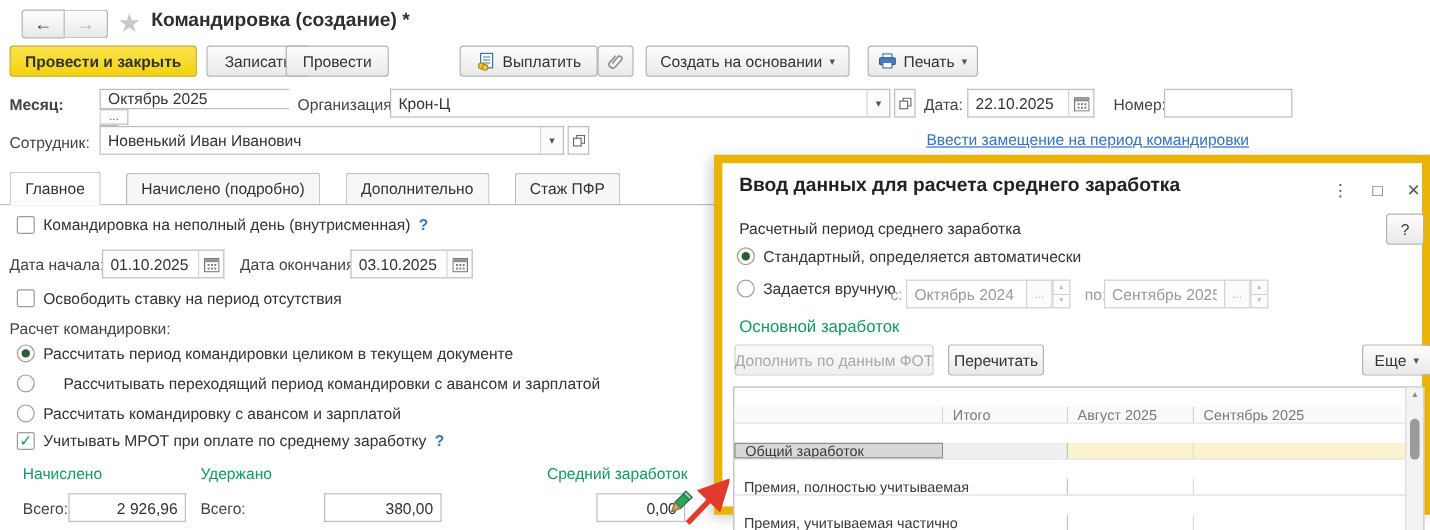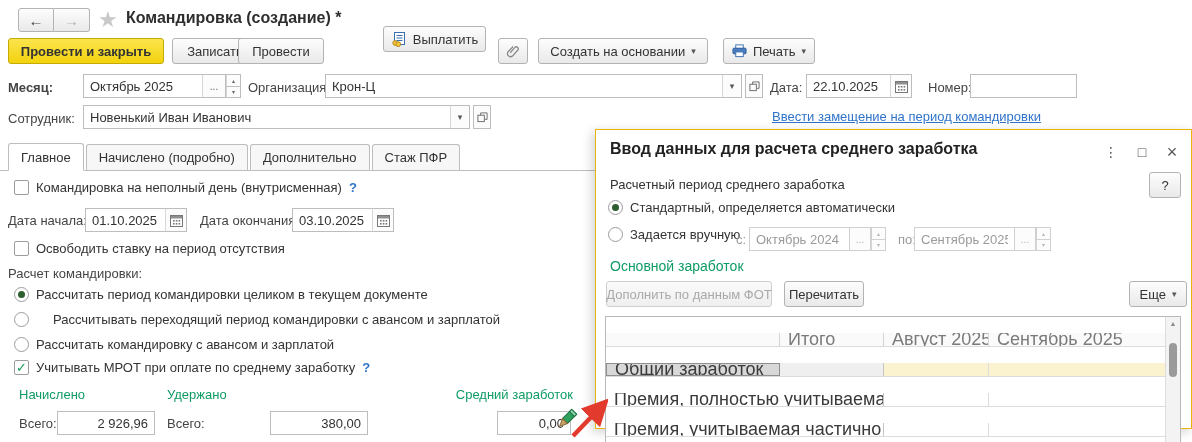--- a/index.html
+++ b/index.html
@@ -30,43 +30,43 @@
   .spin .gbtn{flex:1;font-size:6px;padding:0;border-left:1px solid #d6d6d6;}
   .spin .gbtn:last-child{border-top:none;}
   .sqbtn{position:absolute;width:18px;height:24px;box-sizing:border-box;border:1px solid #bdbdbd;background:#fcfcfc;
          display:flex;align-items:center;justify-content:center;}
   .dis input{color:#9a9a9a;border-color:#d0d0d0;}
   .dis .gbtn{color:#b5b5b5;border-color:#d0d0d0;}
   .dis-lbl{color:#9a9a9a;}
   
   .tabstrip{position:absolute;left:0;top:143px;width:1192px;height:28px;border-bottom:1px solid #bdbdbd;box-sizing:border-box;
             display:flex;align-items:flex-end;padding-left:8px;}
-  .tab{height:26px;box-sizing:border-box;display:flex;align-items:center;padding:0 12px;margin-right:2px;
+  .tab{height:26px;box-sizing:border-box;display:flex;align-items:center;padding:0 12px;margin-right:21px;
        border:1px solid #bdbdbd;border-bottom:none;border-radius:3px 3px 0 0;background:#f7f7f7;font-size:13px;color:#333;}
   .tab.active{background:#fff;height:28px;margin-bottom:-1px;border-bottom:1px solid #fff;}
   
   .cbrow,.radrow{position:absolute;display:flex;align-items:center;gap:7px;white-space:nowrap;}
   .cbx{width:15px;height:15px;box-sizing:border-box;border:1px solid #9c9c9c;border-radius:2px;background:#fff;
        display:flex;align-items:center;justify-content:center;font-size:13px;font-weight:bold;color:#169c5b;line-height:1;}
   .rad{width:15px;height:15px;box-sizing:border-box;border:1px solid #9c9c9c;border-radius:50%;background:#fff;
        display:flex;align-items:center;justify-content:center;}
   .rad .dot{width:7px;height:7px;border-radius:50%;background:#2c5f2d;}
   .qmark{color:#2f74c9;font-weight:bold;}
   .green{color:#0e9c64;}
   .link{position:absolute;color:#2f74c9;text-decoration:underline;font-size:13px;white-space:nowrap;cursor:pointer;}
   
-  .modal{position:absolute;left:595px;top:129px;width:597px;height:300px;background:#fff;border:1px solid #eab308;
+  .modal{position:absolute;left:595px;top:129px;width:597px;height:300px;background:#fff;border:7px solid #eab308;
          box-sizing:border-box;box-shadow:-3px 3px 10px rgba(0,0,0,.18);z-index:5;}
   .mtitle{position:absolute;left:14px;top:10px;font-size:16px;font-weight:bold;color:#222;white-space:nowrap;}
   .winctl{position:absolute;top:12px;width:20px;height:20px;display:flex;align-items:center;justify-content:center;
           color:#555;font-size:14px;}
   
   .tbl{position:absolute;left:9px;top:186px;width:576px;height:200px;border:1px solid #b8b8b8;box-sizing:border-box;background:#fff;}
   .trow{display:flex;height:30px;box-sizing:border-box;border-bottom:1px solid #dcdcdc;}
-  .tcell{box-sizing:border-box;padding:0 8px;display:flex;align-items:center;font-size:18px;color:#3a3a3a;overflow:hidden;white-space:nowrap;margin-top:16px;}
+  .tcell{box-sizing:border-box;padding:0 8px;display:flex;align-items:center;font-size:12px;color:#3a3a3a;overflow:hidden;white-space:nowrap;margin-top:16px;}
   .thead .tcell{color:#7a7a7a;background:#fafafa;border-right:1px solid #d4d4d4;}
   .c-name{width:174px;}
   .c-itogo{width:104px;border-right:1px solid #c4c4c4;}
   .c-aug{width:105px;border-right:1px solid #dcdcdc;}
   .c-sep{flex:1;}
   .cell-sel{background:#d8d8d8;border:1px solid #8f8f8f;}
   .cell-ro{background:#efefef;}
   .cell-yl{background:#fbf2cf;}
   .sbar{position:absolute;right:0;top:0;bottom:0;width:15px;background:#f3f3f3;border-left:1px solid #dcdcdc;box-sizing:border-box;}
   .sbar .up{position:absolute;top:3px;left:0;right:0;text-align:center;font-size:7px;color:#8a8a8a;}
@@ -92,21 +92,21 @@
 
   <div class="btn btn-yellow" style="left:8px;top:38px;width:156px;">
       <span>Провести и закрыть</span>
     </div>
   <div class="btn" style="left:172px;top:38px;width:86px;">
       <span>Записать</span>
     </div>
   <div class="btn" style="left:238px;top:38px;width:86px;">
       <span>Провести</span>
     </div>
-  <div class="btn" style="left:383px;top:26px;width:103px;text-align:center;">
+  <div class="btn" style="left:383px;top:38px;width:115px;text-align:center;">
     <span>
         <svg width="16" height="16" viewBox="0 0 16 16">
           <rect x="3.5" y="1.5" width="10" height="12" fill="#fff" stroke="#3b6fb2"></rect>
           <line x1="5.5" y1="4.5" x2="11.5" y2="4.5" stroke="#3b6fb2"></line>
           <line x1="5.5" y1="7" x2="11.5" y2="7" stroke="#3b6fb2"></line>
           <line x1="5.5" y1="9.5" x2="11.5" y2="9.5" stroke="#3b6fb2"></line>
           <circle cx="4.2" cy="12" r="2.4" fill="#f6c73b" stroke="#b38a1d"></circle>
           <circle cx="7.2" cy="13.2" r="2.4" fill="#f6c73b" stroke="#b38a1d"></circle>
         </svg>
       </span>
@@ -129,21 +129,21 @@
           <rect x="4" y="0.5" width="8" height="4" fill="#fff" stroke="#3b6fb2"></rect>
           <rect x="1" y="4" width="14" height="6" rx="1" fill="#4a7dbd" stroke="#2f5e9e"></rect>
           <rect x="4" y="8" width="8" height="5" fill="#fff" stroke="#3b6fb2"></rect>
         </svg>
       </span>
     <span>Печать</span>
     <span class="caret">▾</span>
   </div>
 
   <div class="lbl" style="left:8px;top:80px;font-weight:bold;">Месяц:</div>
-  <div class="grp" style="left:83px;top:74px;width:158px;">
+  <div class="grp" style="left:83px;top:74px;width:158px;flex-direction:column;">
     <input value="Октябрь 2025" style="">
     <div class="gbtn" style="width:24px;">
         <span>...</span>
       </div>
     <div class="spin">
       <div class="gbtn">▴</div>
       <div class="gbtn">▾</div>
     </div>
   </div>
   <div class="lbl" style="left:248px;top:80px;">Организация:</div>

